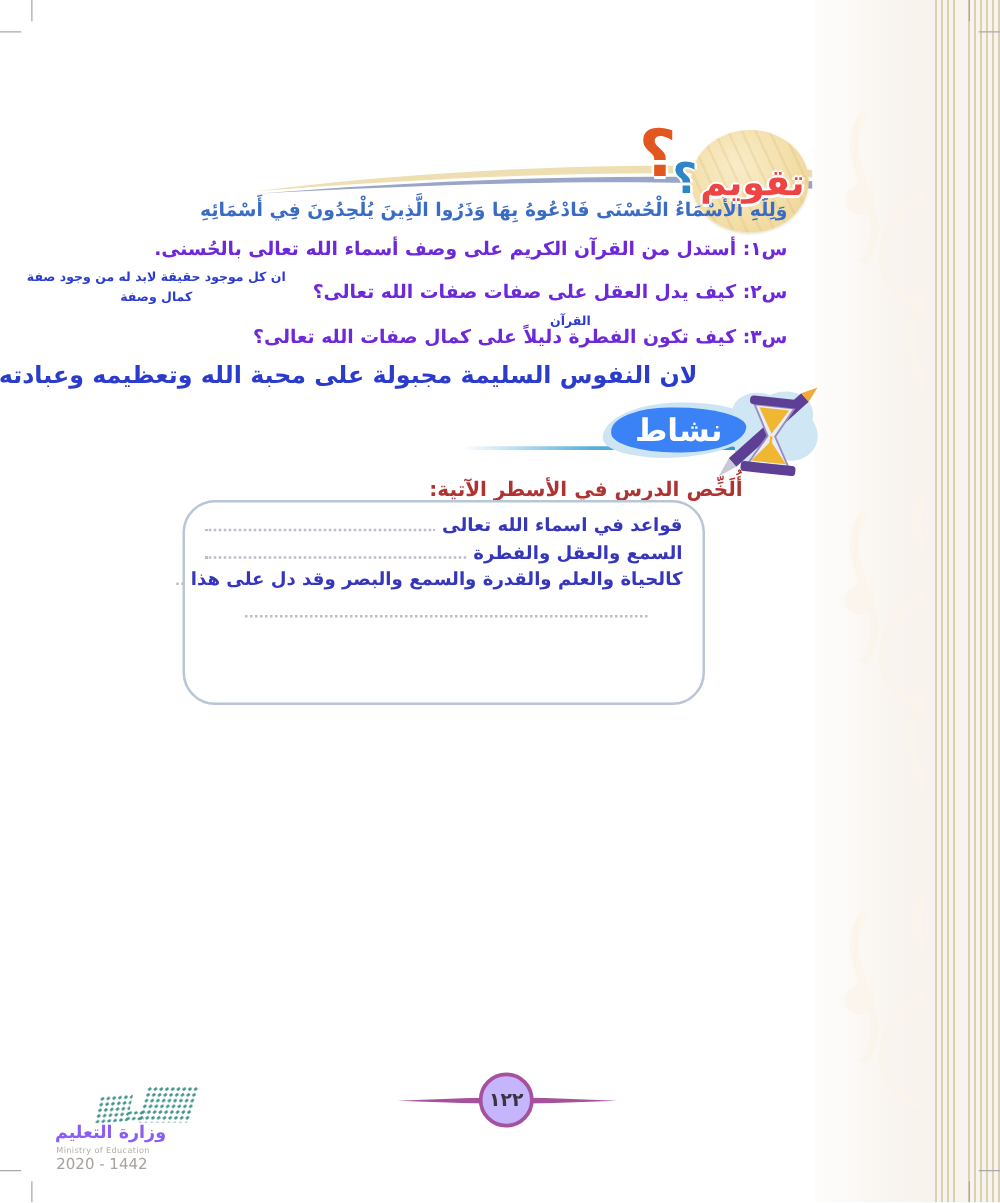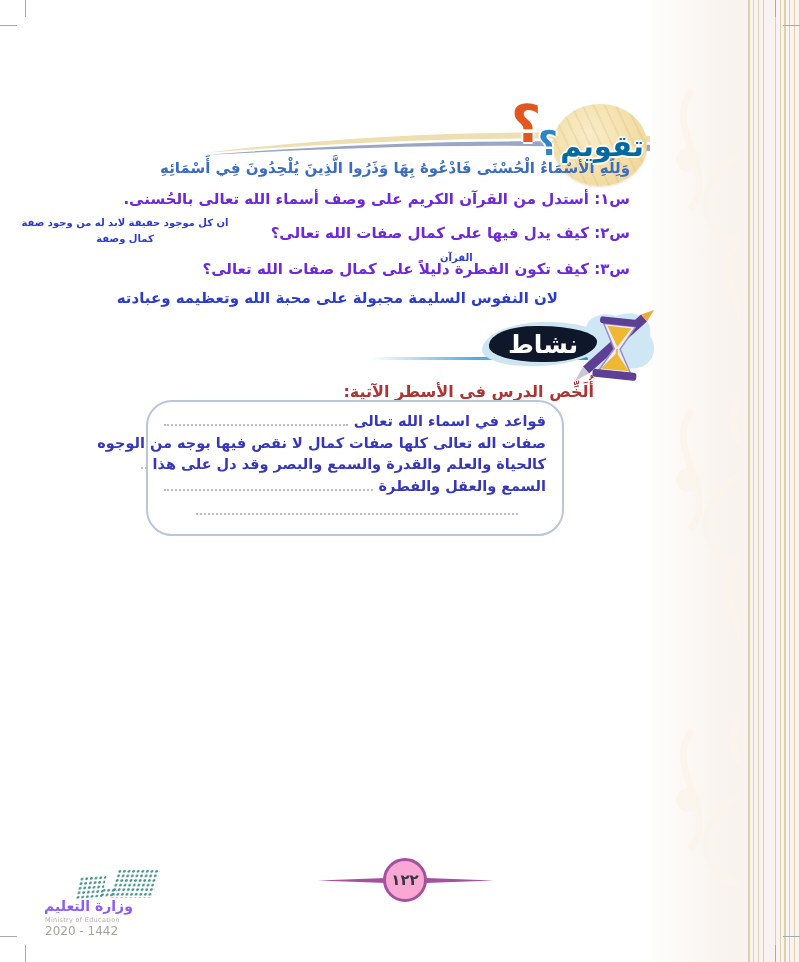--- a/index.html
+++ b/index.html
@@ -23,58 +23,58 @@
   .header-circle{position:absolute;left:553px;top:104px;width:94px;height:82px;border-radius:50%;
     background:radial-gradient(circle at 40% 35%,#f9ecc9 0%,#f3dfa9 55%,#ecd291 100%);
     box-shadow:0 1px 2px rgba(150,120,60,.25);z-index:3;}
   .header-circle:after{content:"";position:absolute;inset:0;border-radius:50%;
     background:repeating-linear-gradient(65deg,rgba(214,178,110,.22) 0 2px,rgba(0,0,0,0) 2px 10px);}
   .qmark-big{position:absolute;left:511px;top:98px;font-size:52px;font-weight:800;color:#e2571f;
     text-shadow:2px 0 0 #fff,-2px 0 0 #fff,0 2px 0 #fff,0 -2px 0 #fff;z-index:4;line-height:1;}
   .qmark-small{position:absolute;left:538px;top:126px;font-size:34px;font-weight:800;color:#2e86c8;
     text-shadow:2px 0 0 #fff,-2px 0 0 #fff,0 2px 0 #fff,0 -2px 0 #fff;z-index:5;line-height:1;}
   .taqweem-title{position:absolute;left:558px;top:129px;width:88px;text-align:center;
-    font-size:29px;font-weight:800;color:#0369a1;z-index:6;
+    font-size:29px;font-weight:800;color:#ef4444;z-index:6;
     text-shadow:2px 0 0 #fff,-2px 0 0 #fff,0 2px 0 #fff,0 -2px 0 #fff,1px 1px 0 #fff,-1px -1px 0 #fff;}
 
   
   .ar{direction:rtl;unicode-bidi:embed;}
   .verse{position:absolute;right:170px;top:159px;font-size:15px;font-weight:bold;color:#3a6cc4;z-index:5;white-space:nowrap;}
   .q{position:absolute;right:170px;font-weight:bold;color:#6d28d9;font-size:15px;z-index:5;white-space:nowrap;}
   .q1{top:190px;} .q2{top:224px;} .q3{top:260px;}
   .hand{color:#2b3ccc;font-weight:bold;font-size:10px;line-height:16px;z-index:5;}
   .ans2{position:absolute;left:8px;top:215px;width:234px;text-align:center;}
   .ans2b{position:absolute;left:440px;top:250px;}
-  .ans3{position:absolute;right:242px;top:289px;font-size:15px;font-weight:bold;color:#2b3ccc;z-index:5;white-space:nowrap;}
+  .ans3{position:absolute;right:242px;top:289px;font-size:19px;font-weight:bold;color:#2b3ccc;z-index:5;white-space:nowrap;}
 
   
   .nashat-icon{position:absolute;left:572px;top:306px;width:90px;height:88px;z-index:4;}
   .nashat-splash{position:absolute;left:482px;top:322px;width:122px;height:44px;background:#cde5f3;
     border-radius:48% 52% 55% 45% / 60% 45% 55% 40%;transform:rotate(-2deg);z-index:3;}
   .nashat-label{position:absolute;left:489px;top:326px;width:108px;height:36px;display:flex;align-items:center;justify-content:center;
-    background:#0f172a;border-radius:45% 55% 50% 50% / 55% 45% 60% 45%;color:#fff;font-size:25px;font-weight:800;z-index:4;}
+    background:#3b82f6;border-radius:45% 55% 50% 50% / 55% 45% 60% 45%;color:#fff;font-size:25px;font-weight:800;z-index:4;}
   .blue-line{position:absolute;left:370px;top:357px;width:230px;height:3px;border-radius:2px;
     background:linear-gradient(to left,#2e93cf 0%,#56aede 55%,rgba(86,174,222,0) 100%);z-index:2;}
   .instruction{position:absolute;right:206px;top:382px;font-size:16px;font-weight:bold;color:#ae3434;z-index:5;white-space:nowrap;}
 
   
-  .sum-box{position:absolute;left:146px;top:400px;width:418px;height:136px;box-sizing:border-box;
+  .sum-box{position:absolute;left:146px;top:400px;width:418px;height:164px;box-sizing:border-box;
     border:2px solid #b9c6d8;border-radius:26px;padding:11px 16px 8px 14px;direction:rtl;z-index:5;
     color:#3536bb;font-weight:bold;font-size:14.5px;text-align:center;}
   .box-row{display:flex;align-items:baseline;height:21.5px;white-space:nowrap;}
   .leader{flex:1;border-bottom:2px dotted #bcbccb;margin:0 6px 4px 2px;min-width:6px;}
   .leader-solo{height:21px;margin-top:14px;}
   .leader-solo .leader{margin:0 28px 4px 34px;}
 
   
   .pg-line{position:absolute;top:878px;height:5px;background:#a6519d;z-index:5;}
   .pg-line.l{left:318px;width:68px;clip-path:polygon(0 50%,100% 0,100% 100%);}
   .pg-line.r{left:426px;width:68px;clip-path:polygon(0 0,100% 50%,0 100%);}
   .pg-circle{position:absolute;left:383px;top:858px;width:44px;height:44px;border:3px solid #a6519d;border-radius:50%;
-    box-sizing:border-box;background:#f9a8d4;display:flex;align-items:center;justify-content:center;
+    box-sizing:border-box;background:#c4b5fd;display:flex;align-items:center;justify-content:center;
     font-size:15px;font-weight:bold;color:#3a3440;z-index:6;}
 
   
   .dots{position:absolute;z-index:5;
     background-image:radial-gradient(circle,#3f948a 1.1px,rgba(63,148,138,0) 1.5px);
     background-size:4.6px 4.6px;}
   .dots.e1{left:78px;top:876px;width:26px;height:22px;transform:skewX(-16deg) rotate(-4deg);}
   .dots.e2{left:114px;top:869px;width:42px;height:29px;transform:skewX(-16deg);}
   .dots.e3{left:101px;top:888px;width:15px;height:9px;transform:skewX(-20deg);}
   .m-ar{position:absolute;left:44px;top:898px;font-size:14px;font-weight:bold;color:#8b5cf6;z-index:5;}
@@ -125,21 +125,21 @@
     <path d="M0 27 C150 8 320 2 445 10 L445 16 C320 8 150 15 0 27 Z" fill="#eedfb2"></path>
     <path d="M0 29 C150 17 320 11 445 19 L445 25 C320 15 150 21 0 29 Z" fill="#9aa6c8"></path>
   </svg>
   <div class="header-circle"></div>
   <div class="qmark-big">؟</div>
   <div class="qmark-small">؟</div>
   <div class="taqweem-title ar">تقويم</div>
 
   <div class="verse ar">وَلِلَّهِ الأَسْمَاءُ الْحُسْنَى فَادْعُوهُ بِهَا وَذَرُوا الَّذِينَ يُلْحِدُونَ فِي أَسْمَائِهِ</div>
   <div class="q q1 ar">س١: أستدل من القرآن الكريم على وصف أسماء الله تعالى بالحُسنى.</div>
-  <div class="q q2 ar">س٢: كيف يدل فيها على كمال صفات الله تعالى؟</div>
+  <div class="q q2 ar">س٢: كيف يدل العقل على صفات صفات الله تعالى؟</div>
   <div class="ans2 hand ar">
     <div>ان كل موجود حقيقة لابد له من وجود صفة كمال وصفة</div>
   </div>
   <div class="ans2b hand ar">القرآن</div>
   <div class="q q3 ar">س٣: كيف تكون الفطرة دليلاً على كمال صفات الله تعالى؟</div>
   <div class="ans3 ar">لان النفوس السليمة مجبولة على محبة الله وتعظيمه وعبادته</div>
 
   <svg class="nashat-icon" viewBox="0 0 90 88">
     <path d="M16 30 C8 14 28 4 44 10 C62 2 82 12 78 30 C90 48 74 66 56 62 C40 76 14 70 16 52 C6 46 8 38 16 30 Z" fill="#cfe7f4"></path>
     <polygon points="17,67.4 75,15.4 69,8.6 11,60.6" fill="#5d3f96"></polygon>
@@ -158,28 +158,25 @@
   <div class="nashat-label ar">نشاط</div>
   <div class="blue-line"></div>
   <div class="instruction ar">أُلَخِّص الدرس في الأسطر الآتية:</div>
 
   <div class="sum-box">
     <div class="box-row">
       <span>قواعد في اسماء الله تعالى</span>
       <span class="leader"></span>
     </div>
     <div class="box-row">
-      <span>صفات اله تعالى كلها صفات كمال لا نقص فيها بوجه من الوجوه</span>
+      <span>السمع والعقل والفطرة</span>
+      <span class="leader"></span>
     </div>
     <div class="box-row">
       <span>كالحياة والعلم والقدرة والسمع والبصر وقد دل على هذا</span>
-      <span class="leader"></span>
-    </div>
-    <div class="box-row">
-      <span>السمع والعقل والفطرة</span>
       <span class="leader"></span>
     </div>
     <div class="box-row leader-solo">
       <span class="leader"></span>
     </div>
   </div>
 
   <div class="pg-line l"></div>
   <div class="pg-line r"></div>
   <div class="pg-circle">١٢٢</div>

